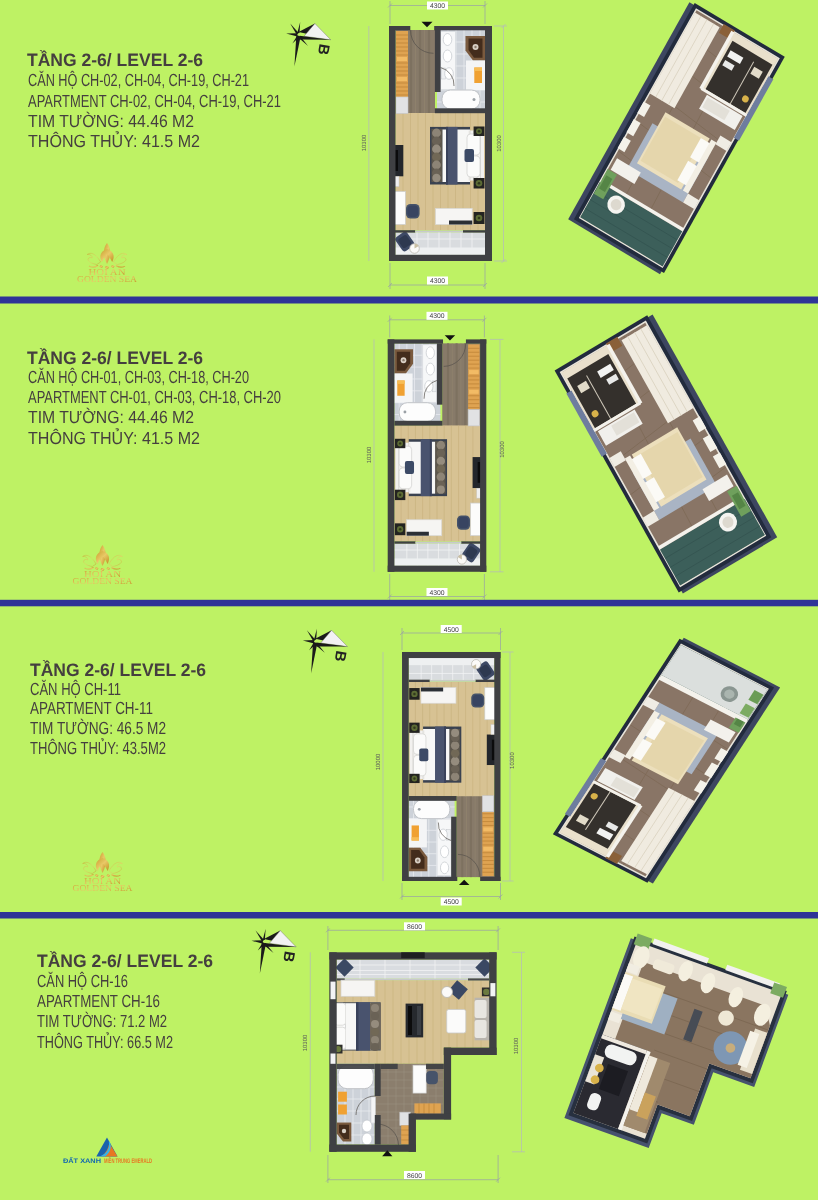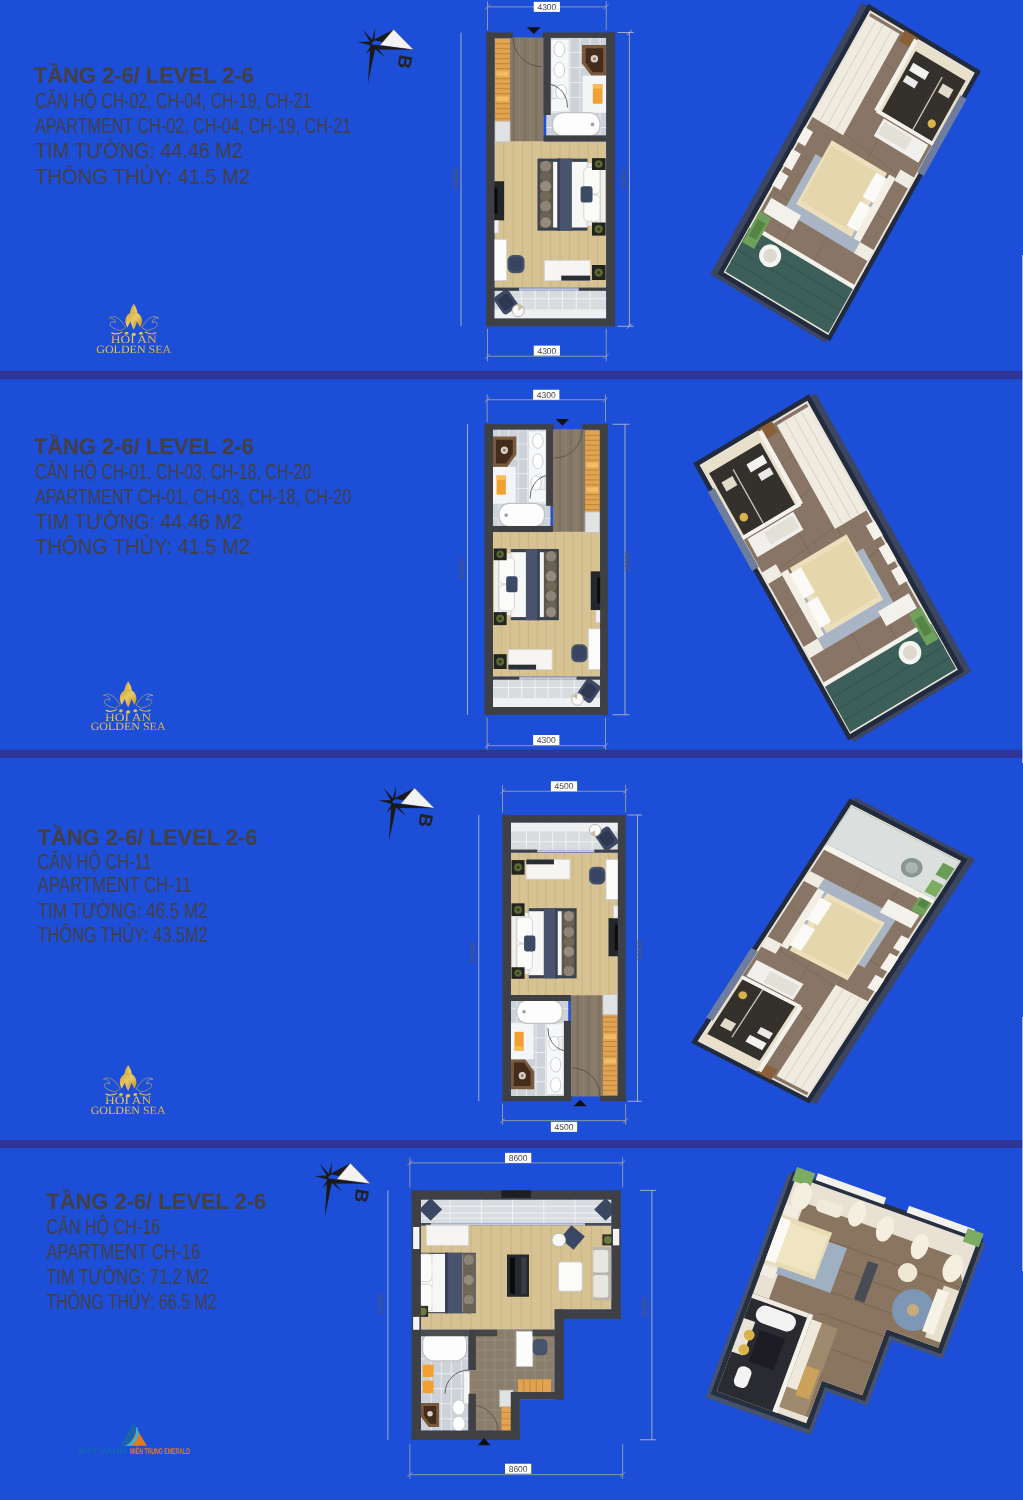--- a/index.html
+++ b/index.html
@@ -1,16 +1,16 @@
 <!DOCTYPE html>
 <html><head>
 <meta charset="utf-8">
 <style>
 html,body{margin:0;padding:0;background:#ffffff;}
-#page{position:relative;width:818px;height:1200px;background:#1d4ed8;overflow:hidden;
+#page{position:relative;width:818px;height:1200px;background:#bef264;overflow:hidden;
  font-family:"Liberation Sans",sans-serif;text-align:right;}
 svg{position:absolute;left:0;top:0;text-rendering:geometricPrecision;-webkit-font-smoothing:antialiased;}
 </style>
 </head>
 <body>
 <div id="page">
 <svg width="818" height="1200" viewBox="0 0 818 1200">
 <defs>
 <linearGradient id="gold" x1="0" y1="0" x2="1" y2="1">
  <stop offset="0" stop-color="#caa02f"></stop>

